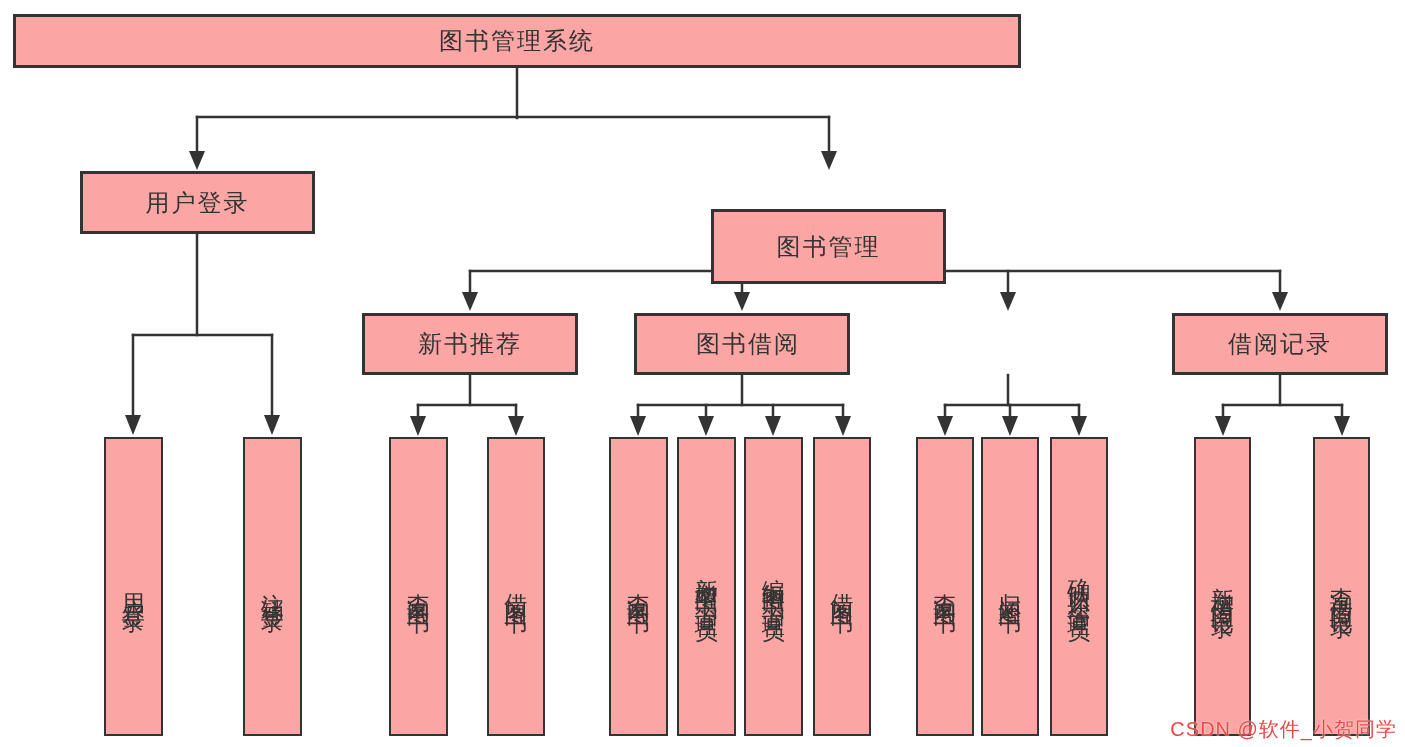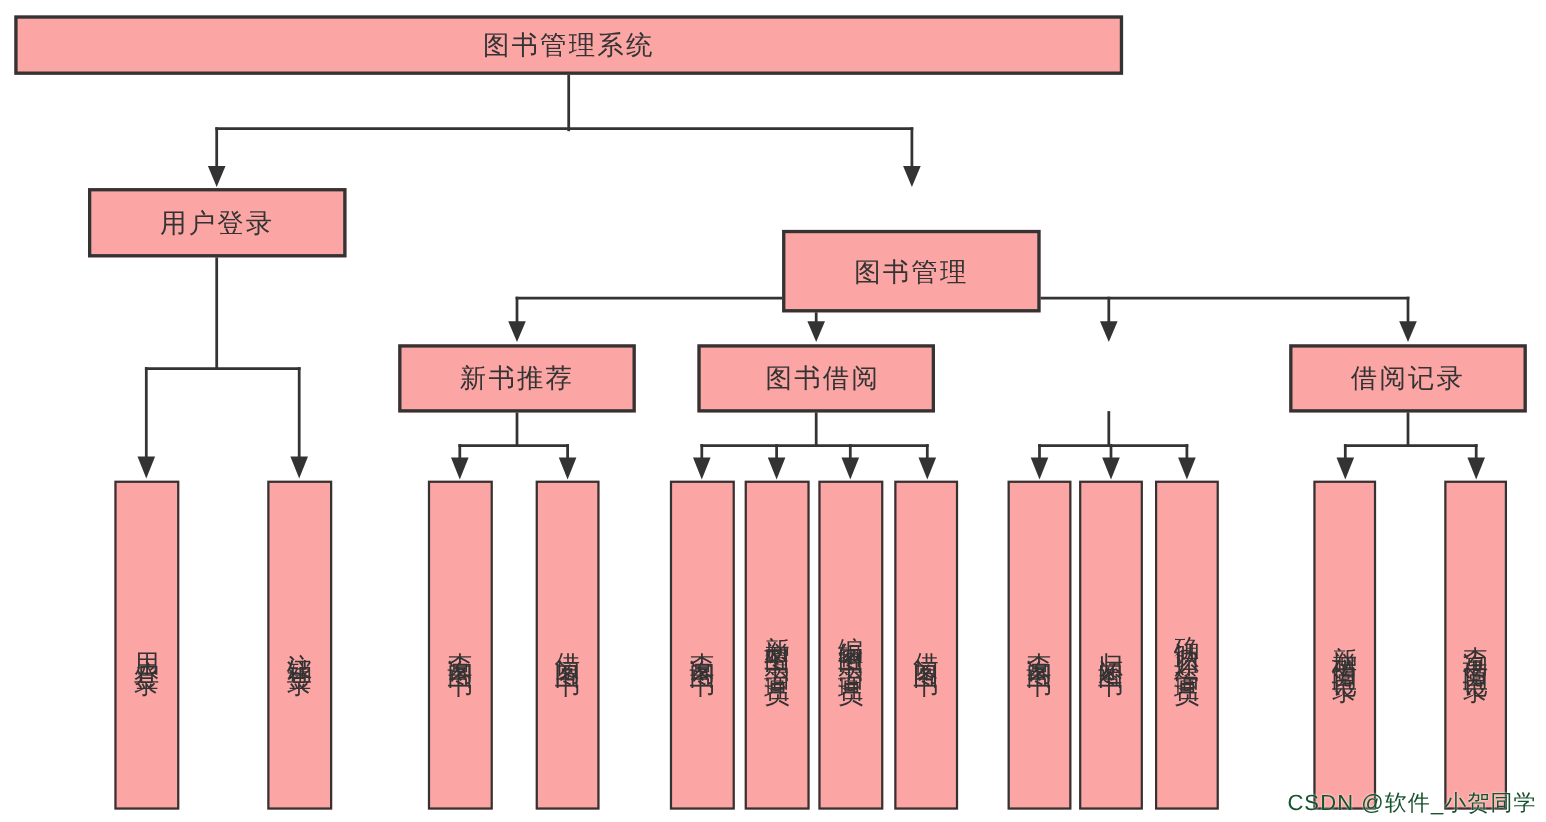--- a/index.html
+++ b/index.html
@@ -26,21 +26,21 @@
     text-orientation:mixed;
     font-size:23px;
     letter-spacing:6px;
     line-height:1.15;
     white-space:nowrap;
   }
   .watermark{
     position:absolute;
     right:8px;bottom:4px;
     font-size:20px;
-    color:#14532d;
+    color:#ef4444;
     letter-spacing:1px;
     text-shadow:0 0 2px #ffffff;
     white-space:nowrap;
   }
 </style>
 </head>
 <body>
 
 <div class="canvas">
 

